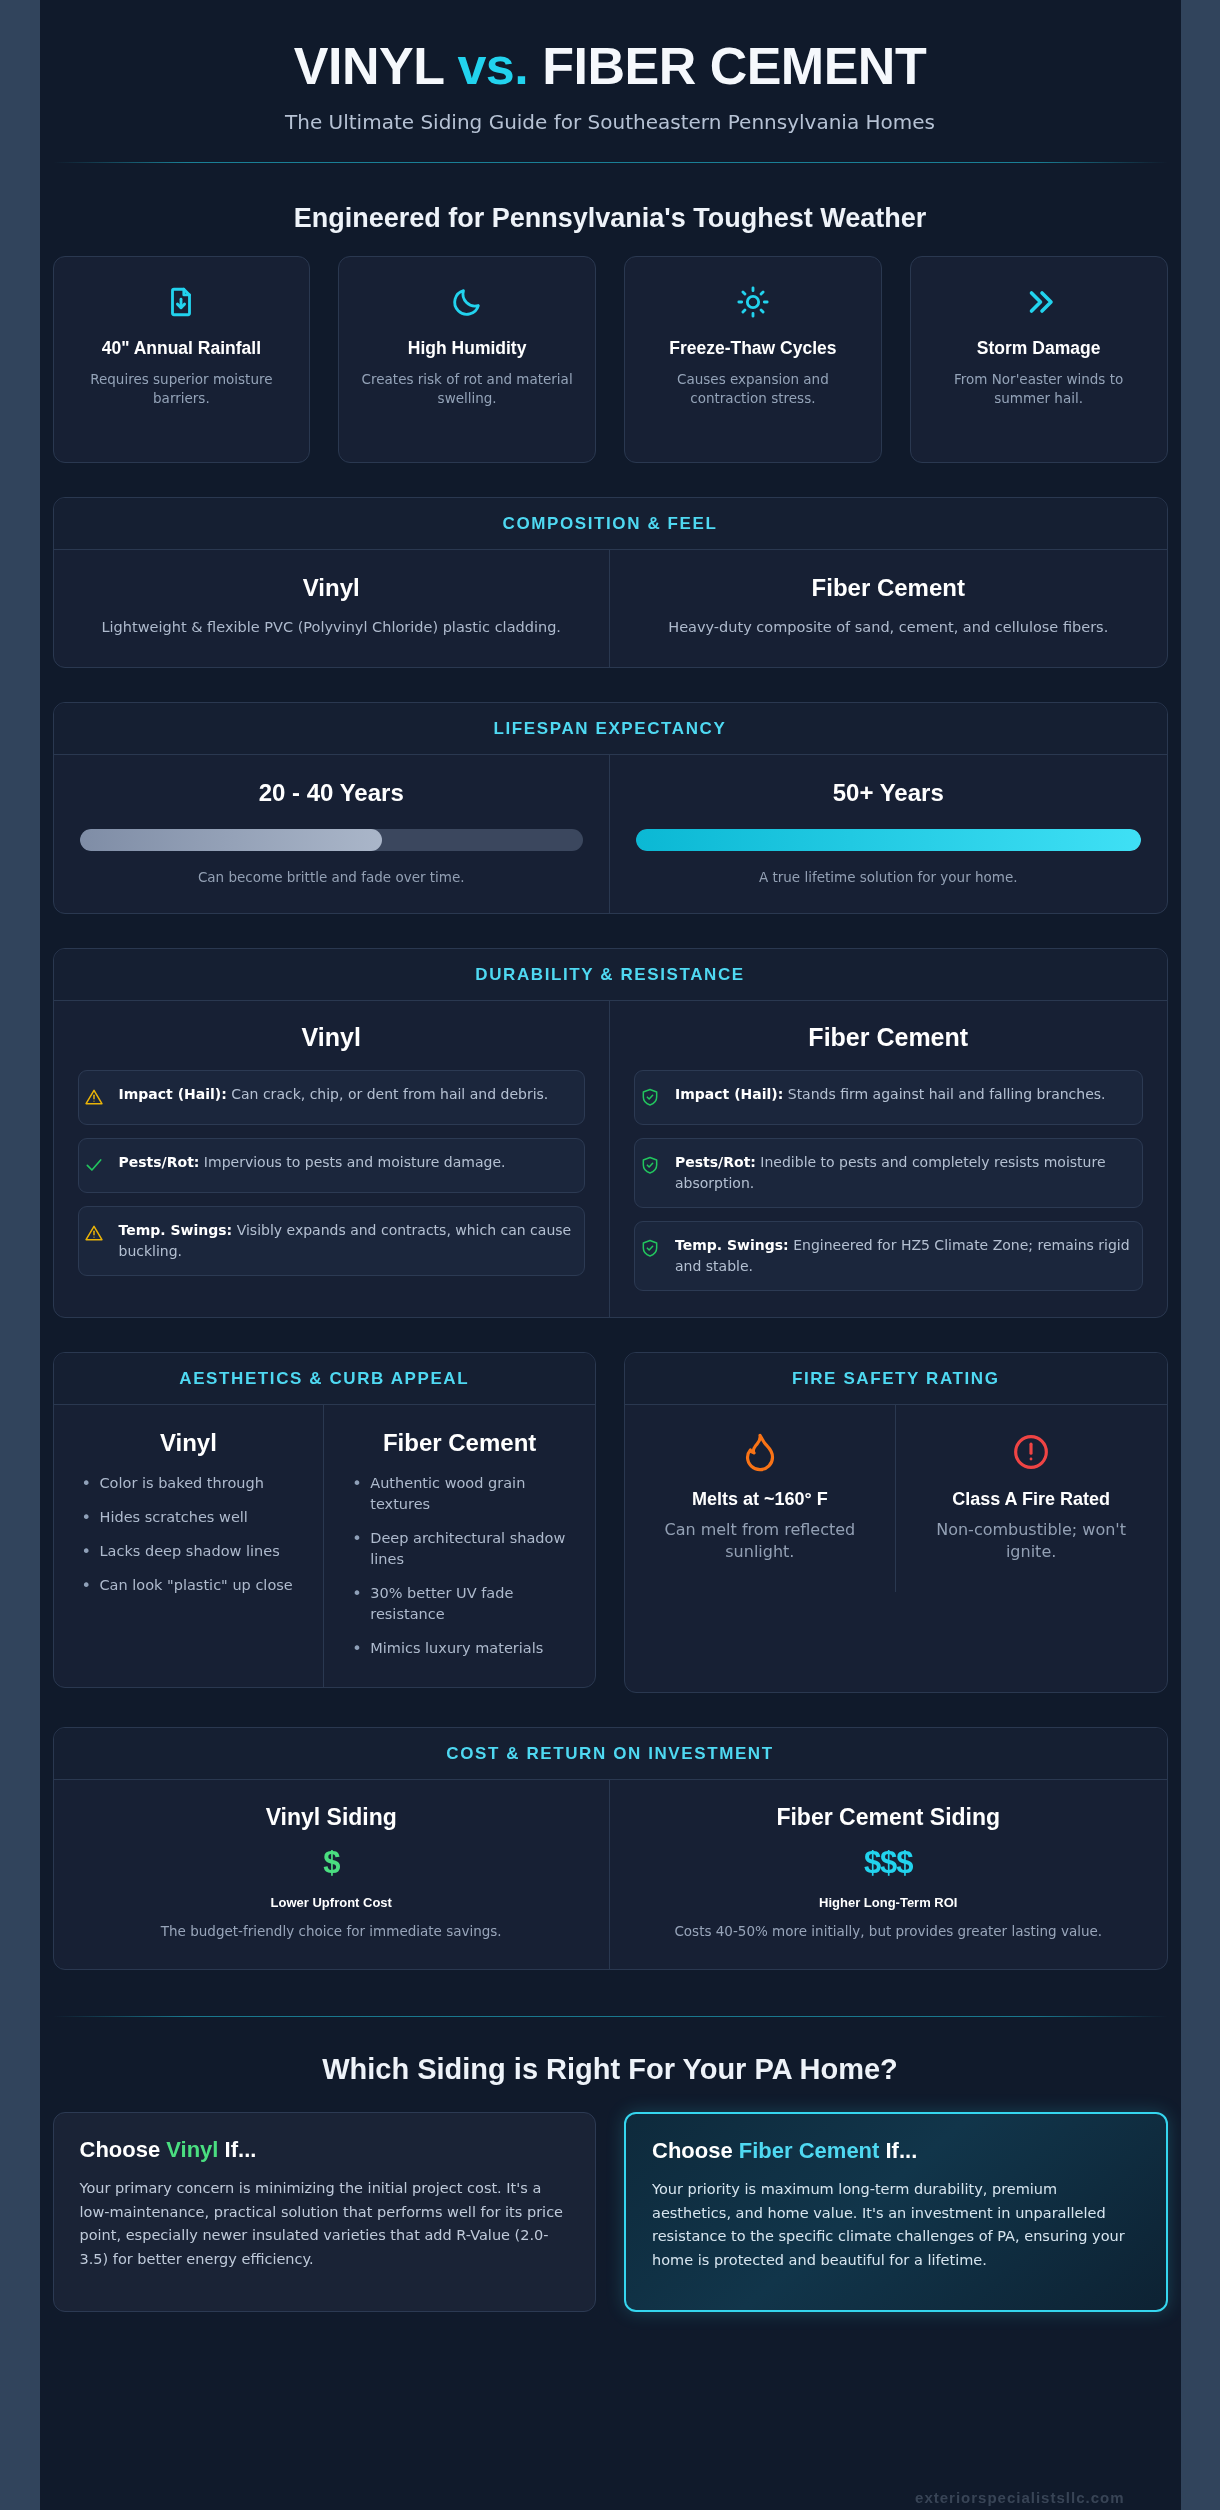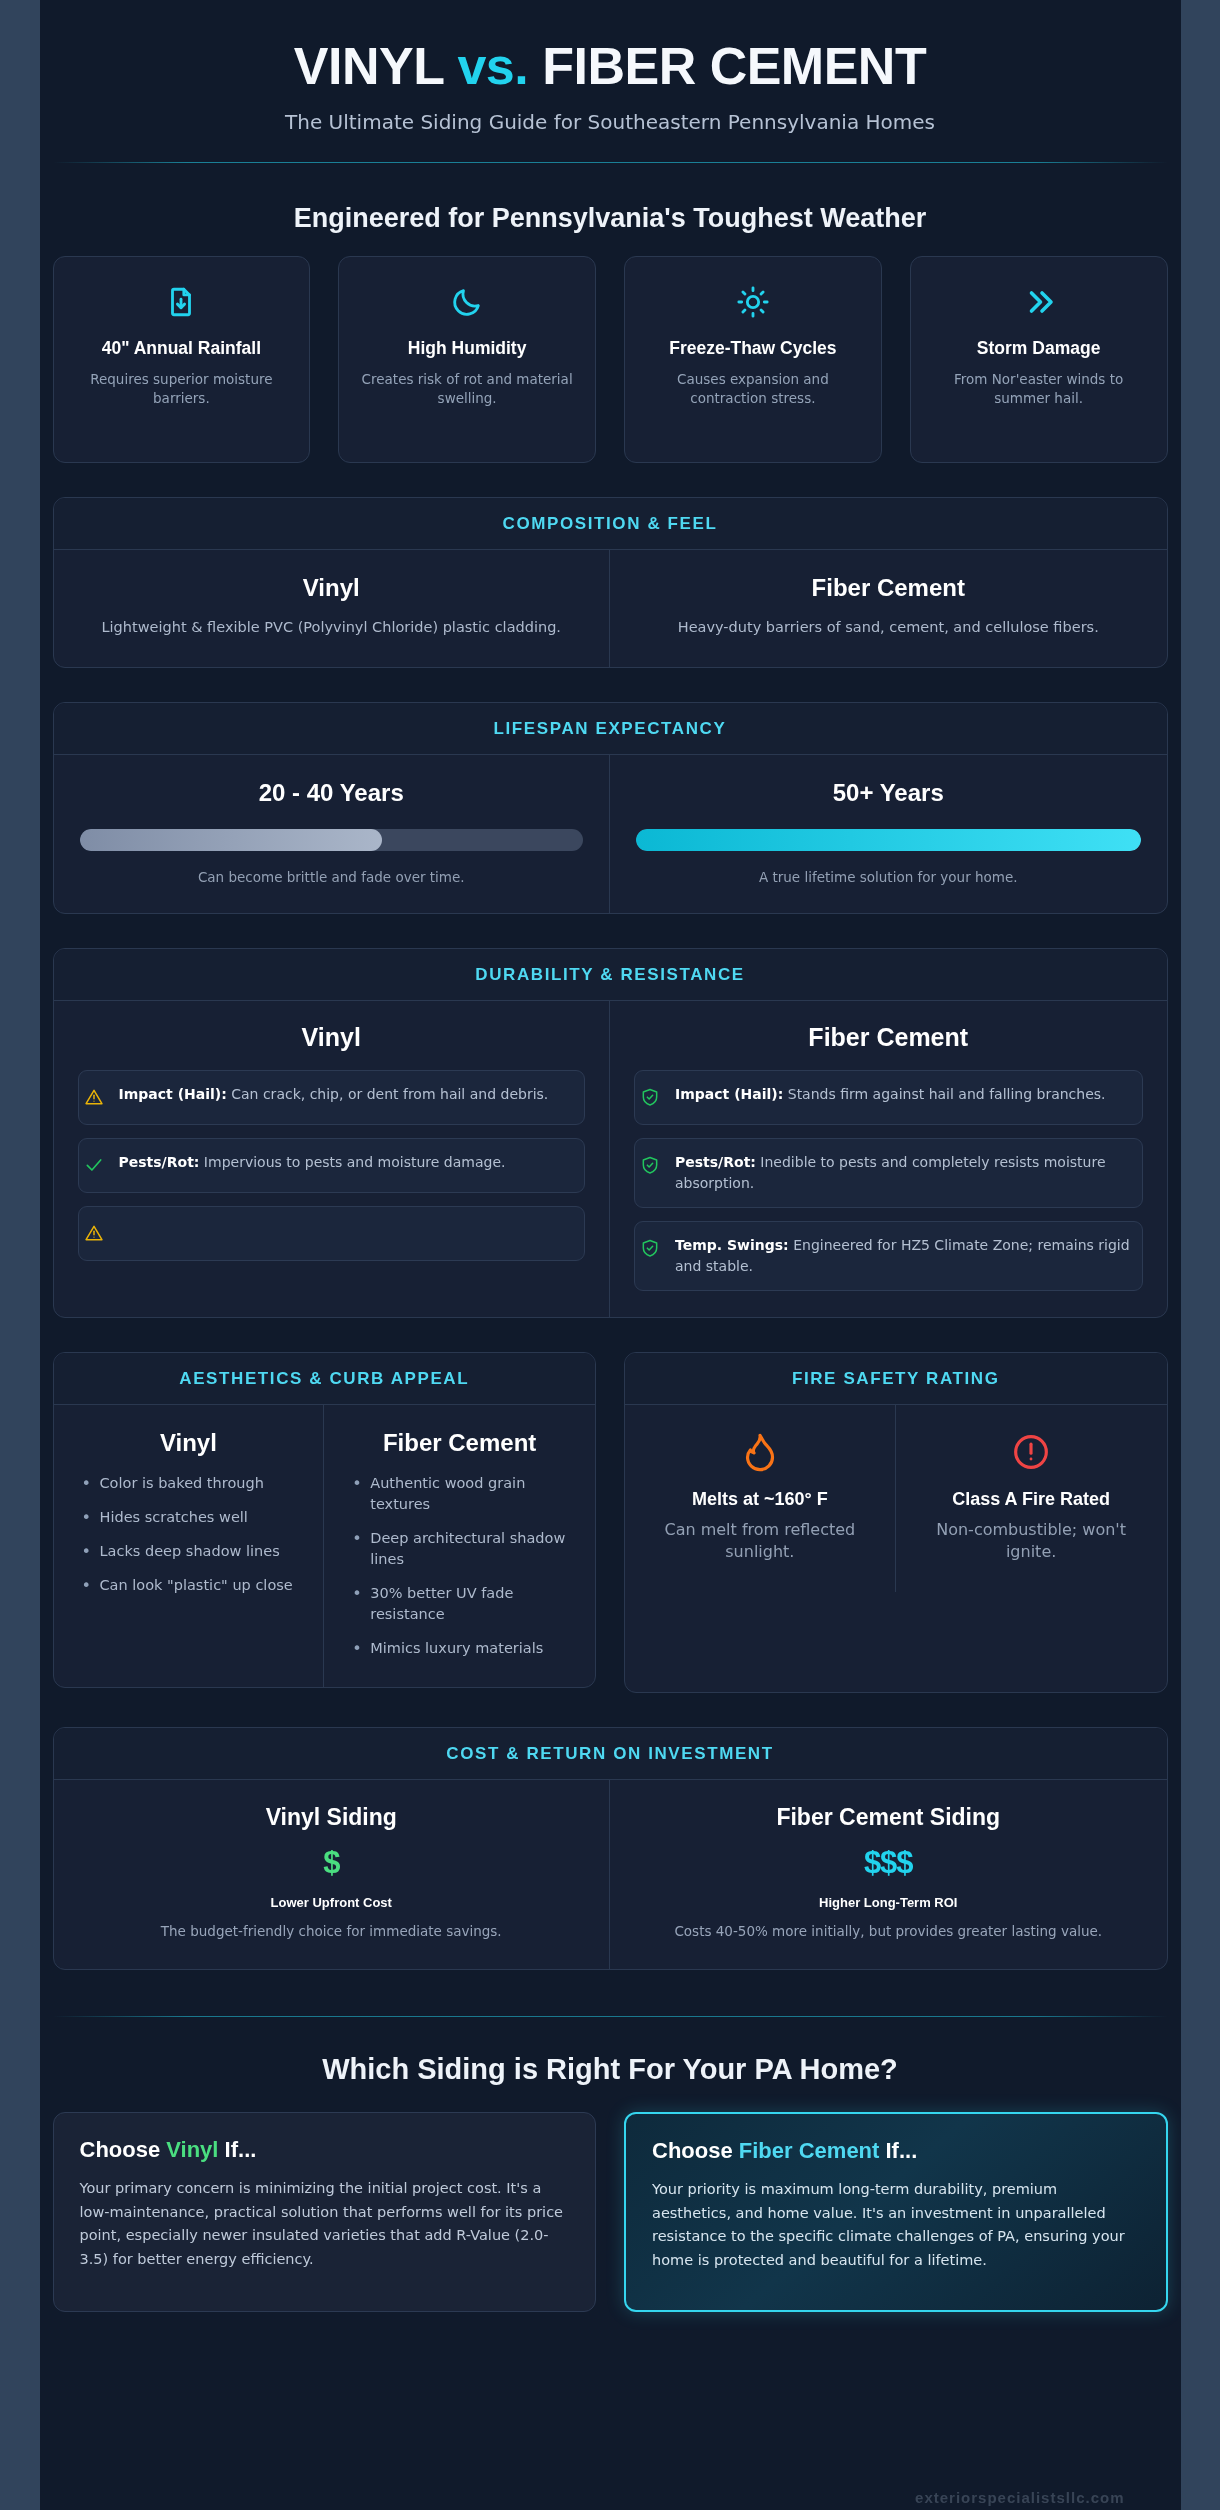--- a/index.html
+++ b/index.html
@@ -351,21 +351,21 @@
 
     <div class="panel">
       <div class="panel-head">COMPOSITION &amp; FEEL</div>
       <div class="split">
         <div class="col">
           <div class="col-title">Vinyl</div>
           <div class="col-text">Lightweight &amp; flexible PVC (Polyvinyl Chloride) plastic cladding.</div>
         </div>
         <div class="col">
           <div class="col-title">Fiber Cement</div>
-          <div class="col-text">Heavy-duty barriers of sand, cement, and cellulose fibers.</div>
+          <div class="col-text">Heavy-duty composite of sand, cement, and cellulose fibers.</div>
         </div>
       </div>
     </div>
 
     <div class="panel">
       <div class="panel-head">LIFESPAN EXPECTANCY</div>
       <div class="split">
         <div class="col">
           <div class="life-val">20 - 40 Years</div>
           <div class="bar">
@@ -410,20 +410,21 @@
           </div>
 
           <div class="feat">
             <span class="fic">
               <svg width="20" height="20" viewBox="0 0 24 24" fill="none" stroke="#eab308" stroke-width="1.8" stroke-linecap="round" stroke-linejoin="round">
                   <path d="M12 4 2.5 20h19z"></path>
                   <path d="M12 10v4"></path>
                   <circle cx="12" cy="17" r=".7" fill="#eab308" stroke="none"></circle>
                 </svg>
             </span>
+            <span class="ftx"><b>Temp. Swings:</b><span> Visibly expands and contracts, which can cause buckling.</span></span>
           </div>
         </div>
 
         <div class="dur-col">
           <h3>Fiber Cement</h3>
 
           <div class="feat">
             <span class="fic">
               <svg width="20" height="20" viewBox="0 0 24 24" fill="none" stroke="#22c55e" stroke-width="1.8" stroke-linecap="round" stroke-linejoin="round">
                   <path d="M12 3l8 3v6c0 4.5-3.2 8-8 9.5C7.2 20 4 16.5 4 12V6z"></path>

